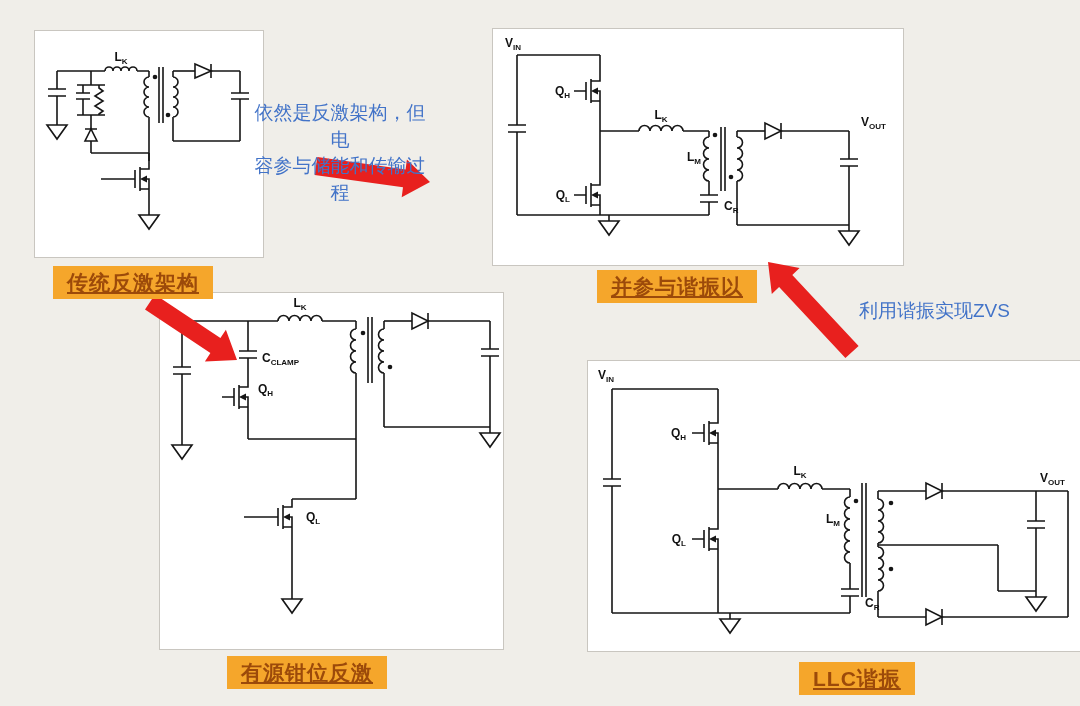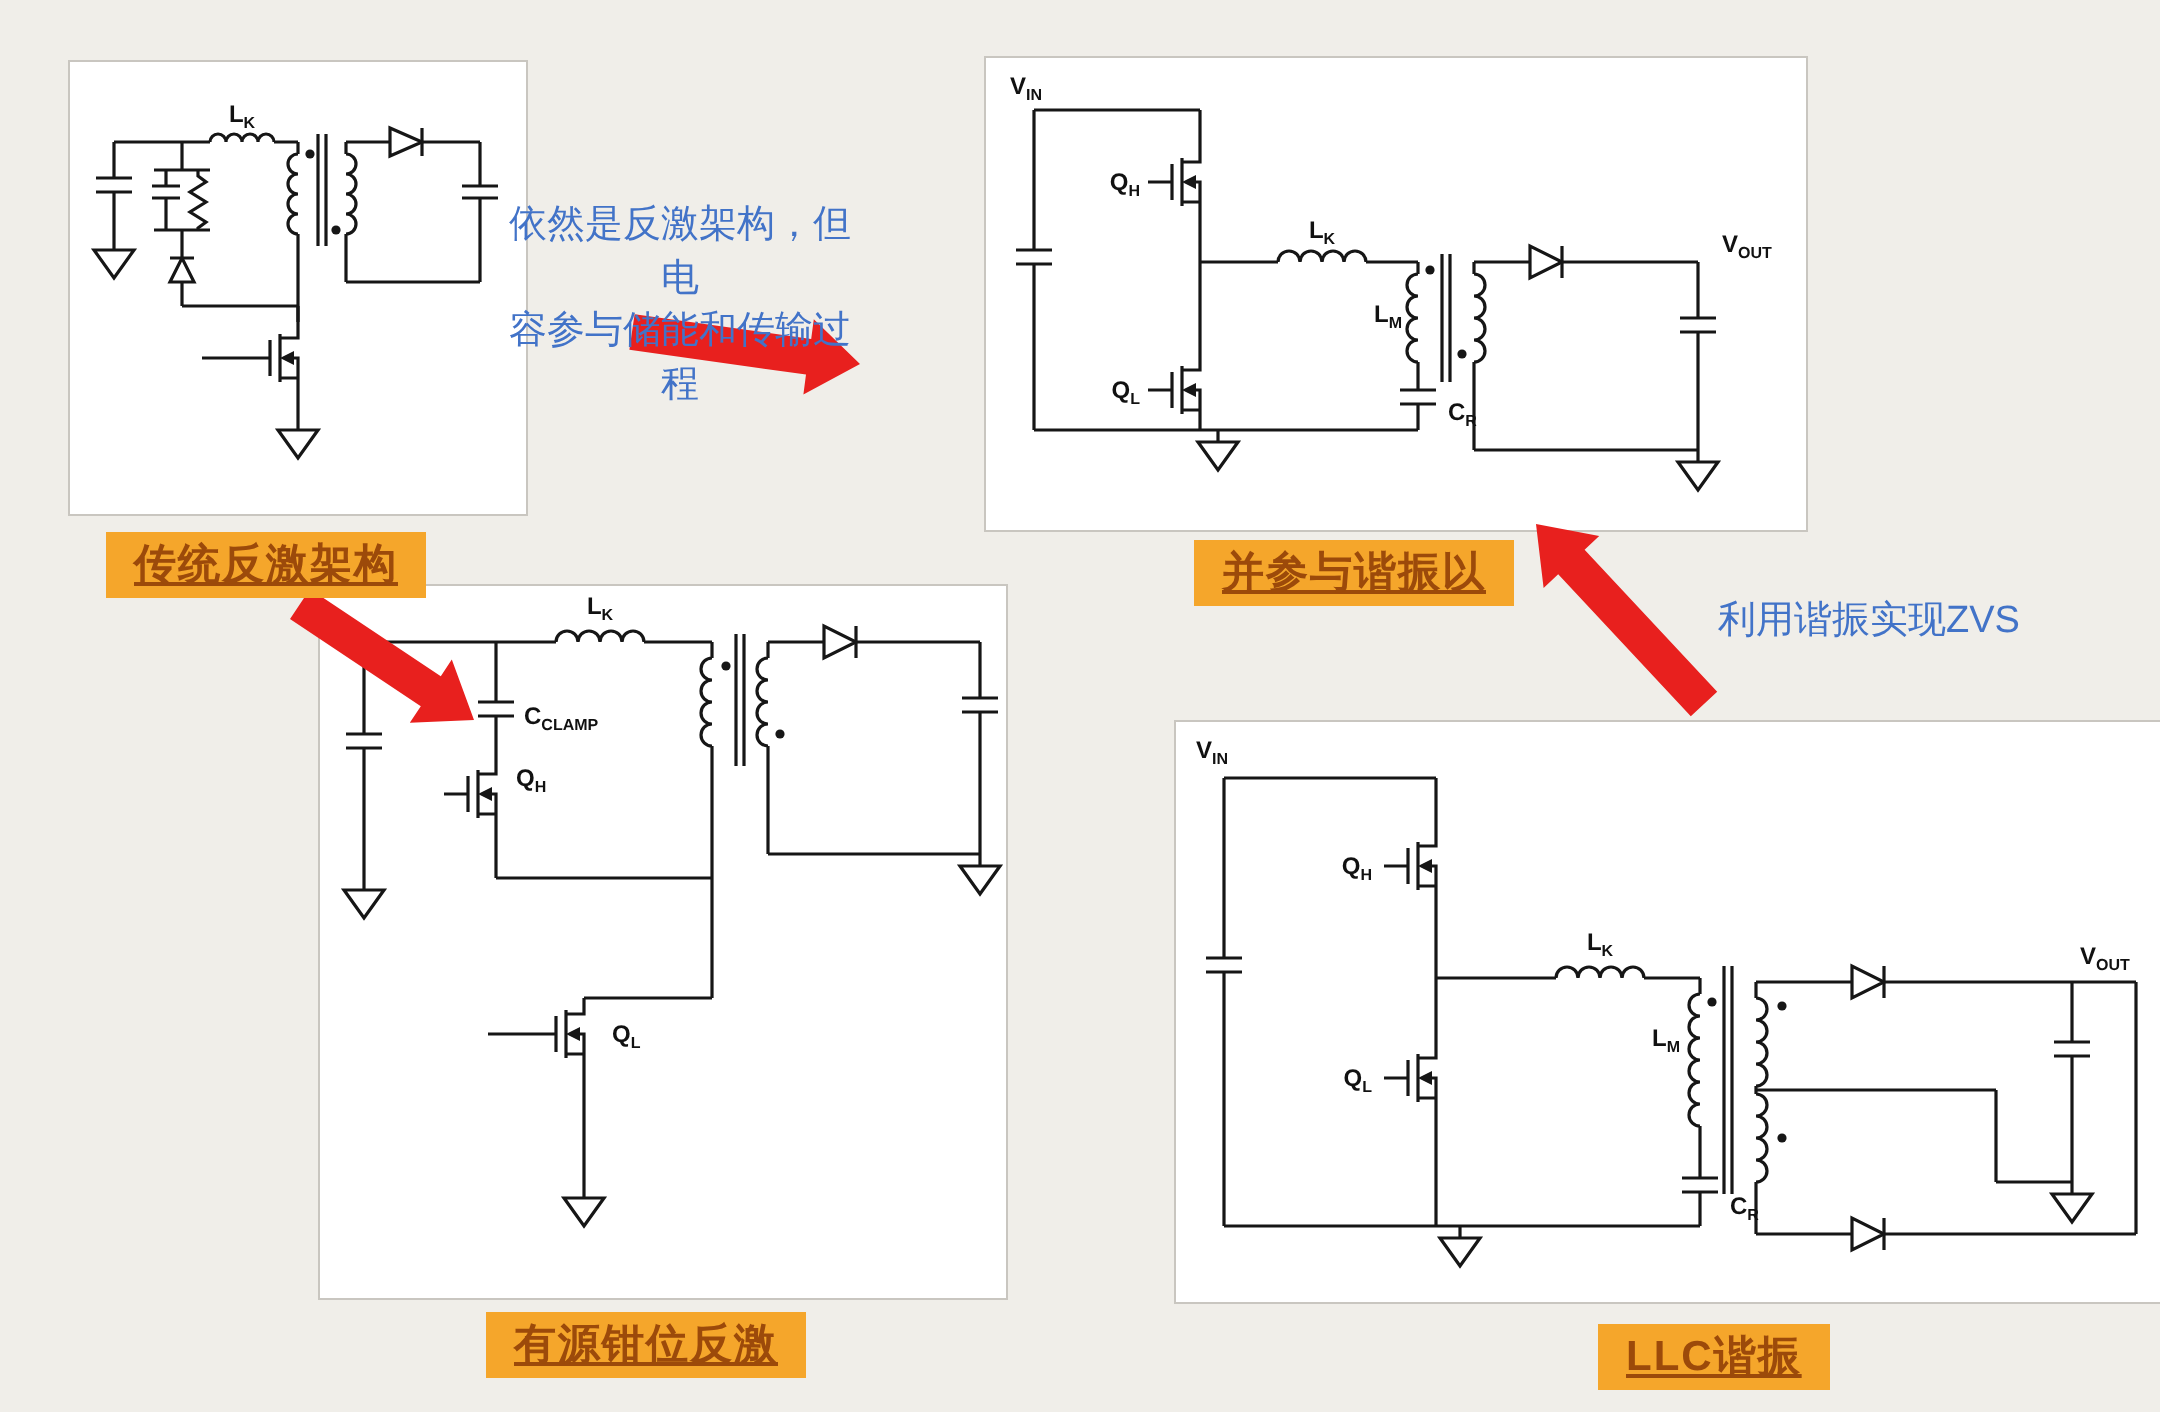--- a/index.html
+++ b/index.html
@@ -211,20 +211,20 @@
   </div>
 
   <svg class="overlay" width="1080" height="706" viewBox="0 0 1080 706">
     <polygon style="fill:var(--arrow)" points="317.3,157.1 405.6,169.5 406.9,159.6 430,182 401.7,197.2 403,187.3 314.7,174.9"></polygon>
     <polygon style="fill:var(--arrow)" points="155,294.5 220.4,338.1 225.9,329.8 237,360 204.9,361.4 210.4,353.1 145,309.5"></polygon>
     <polygon style="fill:var(--arrow)" points="858.6,345.9 792.3,274.9 799.6,268 768,262 771.8,294 779.1,287.1 845.4,358.1"></polygon>
   </svg>
 
   <div class="caption" style="left:53px;top:266px;">传统反激架构</div>
   <div class="caption" style="left:597px;top:270px;">并参与谐振以</div>
-  <div class="caption" style="left:227px;top:656px;margin-left:16px;">有源钳位反激</div>
+  <div class="caption" style="left:227px;top:656px;">有源钳位反激</div>
   <div class="caption" style="left:799px;top:662px;text-align:center;">LLC谐振</div>
 
   <div class="note" style="left:248px;top:100px;width:184px;">依然是反激架构，但电
 容参与储能和传输过程</div>
   <div class="note" style="left:843px;top:298px;width:200px;text-align:left;margin-left:16px;">利用谐振实现ZVS</div>
 
 </div>
 
 </body></html>

